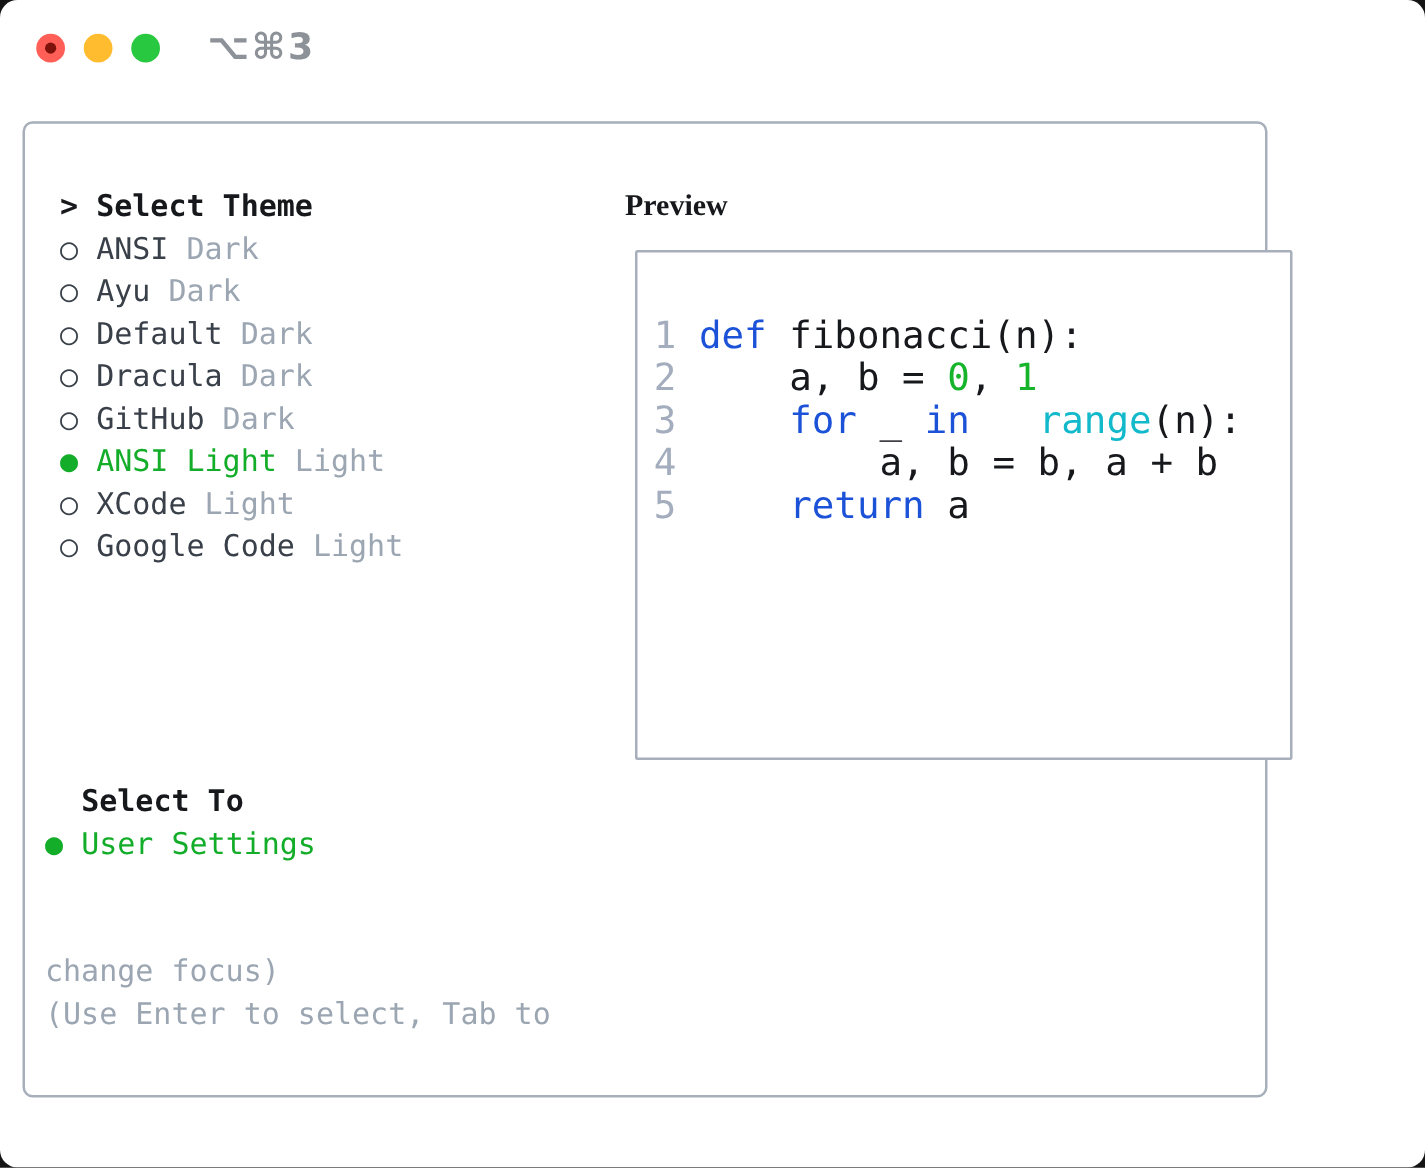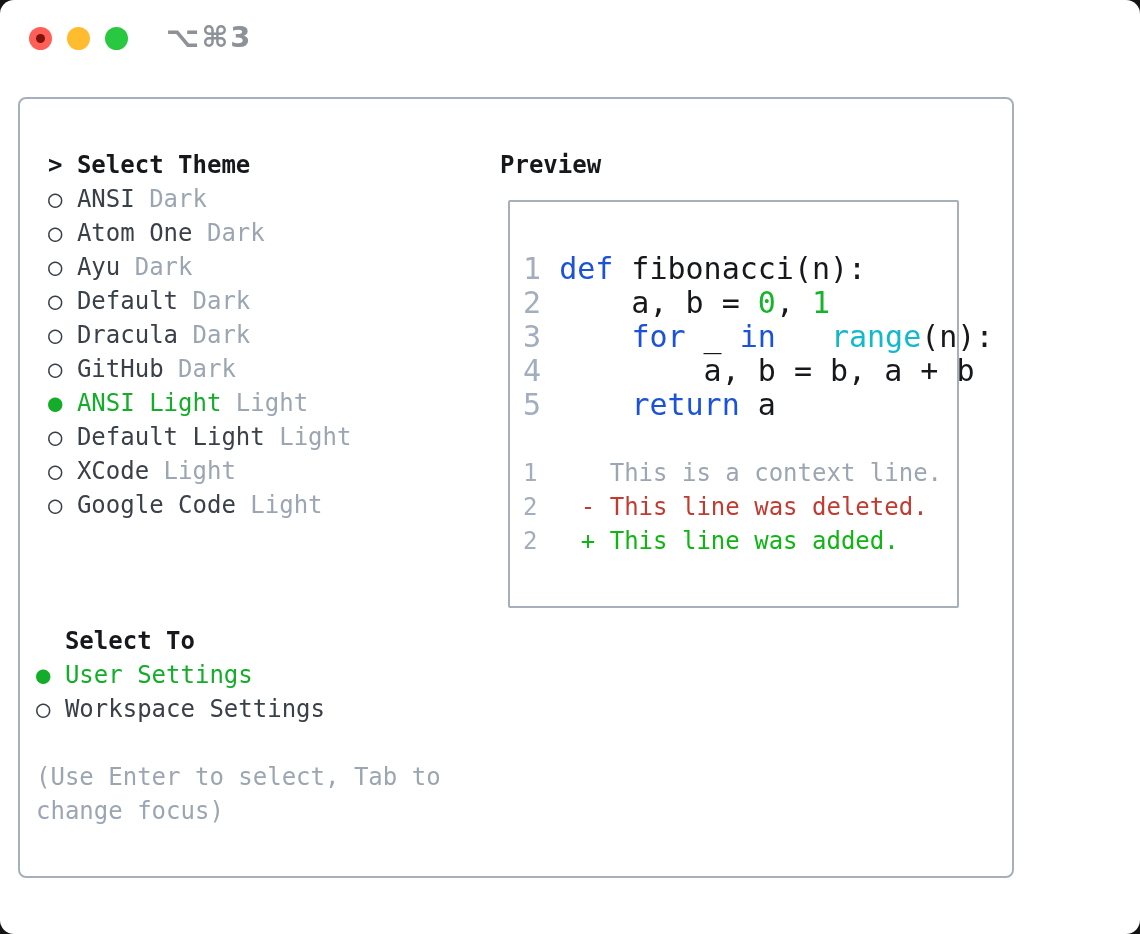--- a/index.html
+++ b/index.html
@@ -50,24 +50,24 @@
   .row{height:34px;line-height:34px;white-space:pre;}
   .marker{display:inline-block;color:var(--item);}
   .hdr{font-weight:bold;color:var(--ink);}
   .sel{color:var(--green-sel);}
   .muted{color:var(--muted);}
   .apply-block{position:absolute;left:36px;top:624px;font-size:24px;color:var(--item);}
   .hint-block{position:absolute;left:36px;top:760px;font-size:24px;color:var(--muted);}
   
   .preview-title{
     position:absolute;left:500px;top:148px;height:34px;line-height:34px;
-    font-size:24px;font-weight:bold;color:var(--ink);
+    font-size:24px;font-weight:bold;color:var(--ink);font-family:Liberation Serif, serif;
   }
   .preview-box{
-    position:absolute;left:508px;top:200px;width:451px;height:408px;
+    position:absolute;left:508px;top:200px;width:526px;height:408px;
     border:2px solid var(--border);border-radius:2px;background:#fff;
   }
   .code-block{position:absolute;left:13px;top:50px;font-size:30px;}
   .diff-block{position:absolute;left:13px;top:254px;font-size:24px;}
   .code-line{white-space:pre;height:34px;line-height:34px;color:var(--ink);}
   .lnum{color:var(--lnum);}
   .seg-plain{color:var(--ink);}
   .seg-kw{color:var(--blue);}
   .seg-fn{color:var(--cyan);margin-left:37px;}
   .seg-num{color:var(--green-num);}
@@ -86,55 +86,47 @@
     <div class="dot dot-green"></div>
     <div class="win-title">⌥⌘3</div>
   </div>
 
   <div class="main-box"></div>
 
   <div class="sidebar">
     <div class="row"><span class="marker hdr">&gt;</span><span> </span><span class="hdr">Select Theme</span></div>
     <div>
         <div class="row"><span class="marker">○</span> <span class="">ANSI</span><span class="muted"> Dark</span></div>
-        <div class="row"><span class="marker">○</span> <span class="">Atom One</span><span class="muted"> Dark</span></div>
         <div class="row"><span class="marker">○</span> <span class="">Ayu</span><span class="muted"> Dark</span></div>
         <div class="row"><span class="marker">○</span> <span class="">Default</span><span class="muted"> Dark</span></div>
         <div class="row"><span class="marker">○</span> <span class="">Dracula</span><span class="muted"> Dark</span></div>
         <div class="row"><span class="marker">○</span> <span class="">GitHub</span><span class="muted"> Dark</span></div>
         <div class="row"><span class="marker sel">●</span> <span class="sel">ANSI Light</span><span class="muted"> Light</span></div>
-        <div class="row"><span class="marker">○</span> <span class="">Default Light</span><span class="muted"> Light</span></div>
         <div class="row"><span class="marker">○</span> <span class="">XCode</span><span class="muted"> Light</span></div>
         <div class="row"><span class="marker">○</span> <span class="">Google Code</span><span class="muted"> Light</span></div>
       </div>
   </div>
 
   <div class="apply-block">
     <div class="row"><span class="marker"> </span><span> </span><span class="hdr">Select To</span></div>
     <div>
         <div class="row"><span class="marker sel">●</span> <span class="sel">User Settings</span></div>
-        <div class="row"><span class="marker">○</span> <span class="">Workspace Settings</span></div>
       </div>
   </div>
 
   <div class="hint-block">
+    <div class="row">change focus)</div>
     <div class="row">(Use Enter to select, Tab to</div>
-    <div class="row">change focus)</div>
   </div>
 
   <div class="preview-title">Preview</div>
 
   <div class="preview-box">
     <div class="code-block">
         <div class="code-line"><span class="lnum">1</span> <span class="seg-kw">def</span><span class="seg-plain"> fibonacci(n):</span></div>
         <div class="code-line"><span class="lnum">2</span> <span class="seg-plain">    a, b = </span><span class="seg-num">0</span><span class="seg-plain">, </span><span class="seg-num">1</span></div>
         <div class="code-line"><span class="lnum">3</span> <span class="seg-plain">    </span><span class="seg-kw">for</span><span class="seg-plain"> _ </span><span class="seg-kw">in</span><span class="seg-plain"> </span><span class="seg-fn">range</span><span class="seg-plain">(n):</span></div>
         <div class="code-line"><span class="lnum">4</span> <span class="seg-plain">        a, b = b, a + b</span></div>
         <div class="code-line"><span class="lnum">5</span> <span class="seg-plain">    </span><span class="seg-kw">return</span><span class="seg-plain"> a</span></div>
       </div>
-    <div class="diff-block">
-        <div class="code-line"><span class="lnum">1</span> <span class="seg-ctx">    This is a context line.</span></div>
-        <div class="code-line"><span class="lnum">2</span> <span class="seg-del">  - This line was deleted.</span></div>
-        <div class="code-line"><span class="lnum">2</span> <span class="seg-add">  + This line was added.</span></div>
-      </div>
   </div>
 
 </div>
 
 </body></html>

